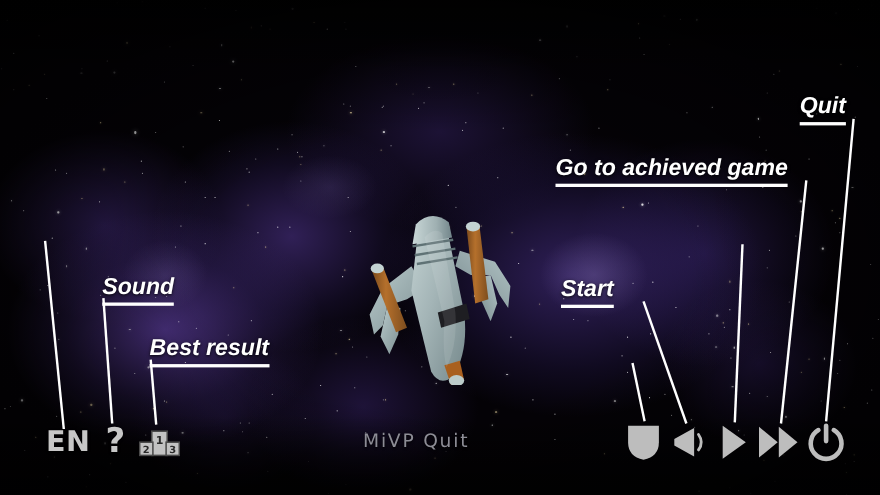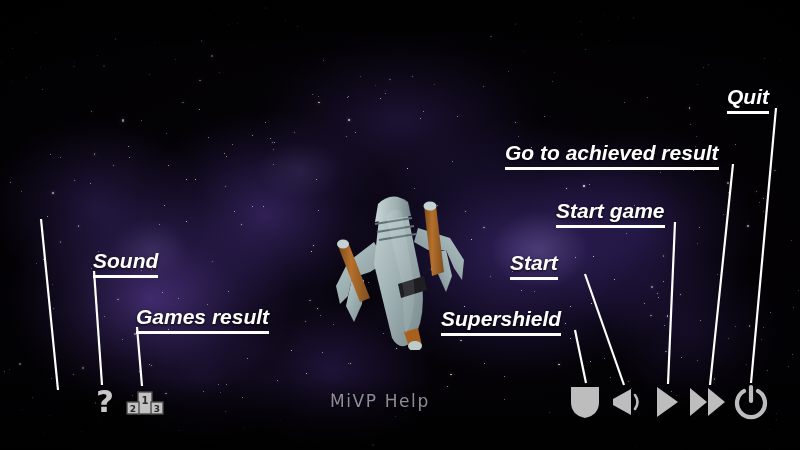--- a/index.html
+++ b/index.html
@@ -518,43 +518,44 @@
     </g>
 
     <path d="M80,104 L106,96 L109,110 L83,118 Z" fill="#1e1e22"></path>
 
     <path d="M86,152 L100,148 L104,166 L92,170 Z" fill="#a9601f"></path>
     <ellipse cx="97" cy="166" rx="7" ry="5" fill="#bcccca"></ellipse>
 
     <path d="M68,36 Q76,26 84,32 L96,104 Q98,134 88,154 Q84,140 86,112 Z" fill="rgba(255,255,255,0.10)"></path>
   </svg>
 
-  <div id="credit">MiVP Help</div>
+  <div id="credit">MiVP Quit</div>
 
   <svg id="leaders" viewBox="0 0 800 450">
     <g stroke="#ffffff" stroke-width="2.2" fill="none">
       <path d="M41,219 L58,390"></path>
       <path d="M94,271 L102,385"></path>
       <path d="M137,327 L142,386"></path>
       <path d="M575,330 L586,383"></path>
       <path d="M585,274 L624,385"></path>
       <path d="M675,222 L668,384"></path>
       <path d="M733,164 L710,385"></path>
       <path d="M776,108 L751,383"></path>
     </g>
   </svg>
 
   <div class="label" style="left:93px;  top:250px;">Sound</div>
-  <div class="label" style="left:136px; top:306px;">Games result</div>
-  <div class="label" style="left:441px; top:308px;">Supershield</div>
+  <div class="label" style="left:136px; top:306px;">Best result</div>
   <div class="label" style="left:510px; top:252px;">Start</div>
-  <div class="label" style="left:556px; top:200px;">Start game</div>
-  <div class="label" style="left:505px; top:142px;">Go to achieved result</div>
+  <div class="label" style="left:505px; top:142px;">Go to achieved game</div>
   <div class="label" style="left:727px; top:86px;">Quit</div>
 
+  <div class="icon-btn" id="btn-language">
+    <span class="icon-text">EN</span>
+  </div>
 
   <div class="icon-btn" id="btn-help">
     <span class="icon-text">?</span>
   </div>
 
   <div class="icon-btn" id="btn-best">
     <svg viewBox="0 0 38 32" width="38" height="32">
       <rect x="12" y="5" width="14" height="22" fill="#c2c2c2" stroke="#4a4a4a" stroke-width="1.4"></rect>
       <rect x="1" y="15" width="12" height="12" fill="#c2c2c2" stroke="#4a4a4a" stroke-width="1.4"></rect>
       <rect x="25" y="15" width="12" height="12" fill="#c2c2c2" stroke="#4a4a4a" stroke-width="1.4"></rect>

